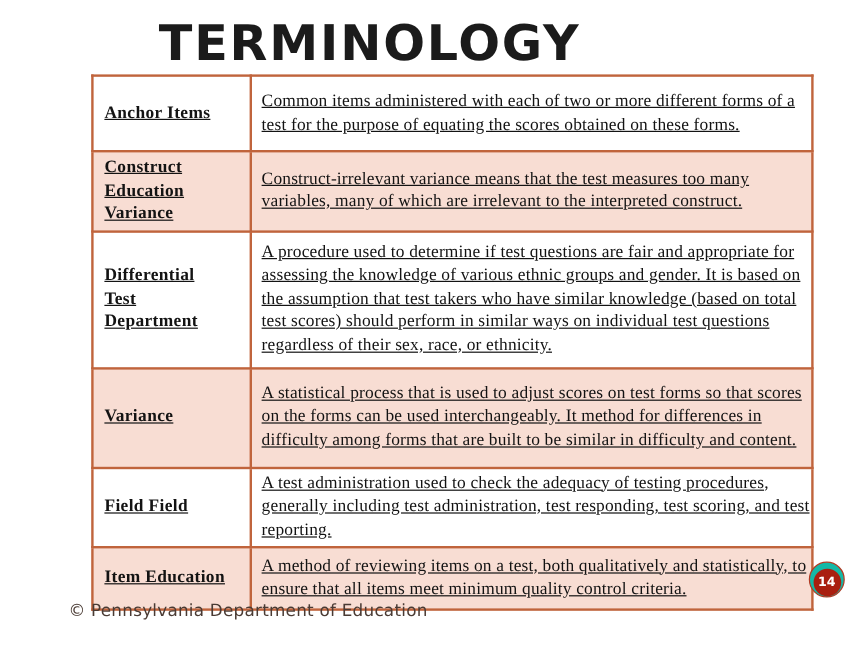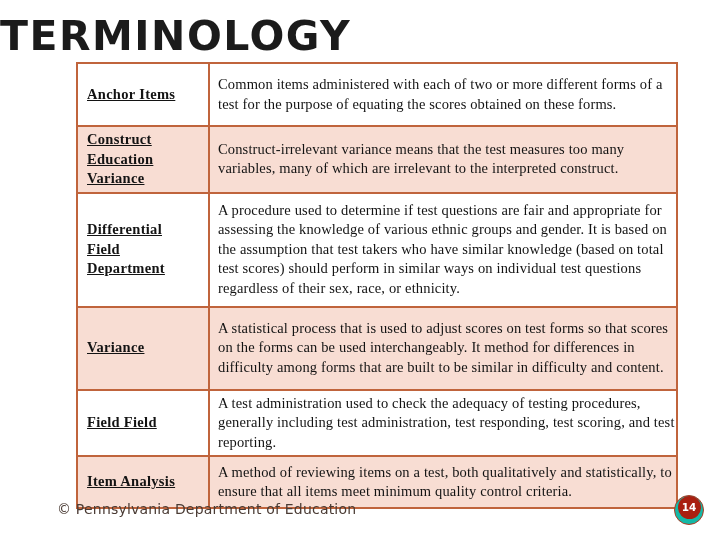--- a/index.html
+++ b/index.html
@@ -15,20 +15,21 @@
     overflow: hidden;
     position: relative;
   }
 
   
   .slide-title {
     position: absolute;
     left: 0;
     top: 14px;
     width: 616px;
+    text-align: center;
     font-family: "DejaVu Sans", sans-serif;
     font-weight: bold;
     font-size: 41px;
     letter-spacing: 1.5px;
     line-height: 44px;
     color: #1b1b1b;
     white-space: nowrap;
   }
 
   
@@ -54,20 +55,21 @@
     width: 115px;
     font-weight: bold;
     letter-spacing: 0.3px;
     padding-left: 9px;
     text-decoration: underline;
   }
   .term-table td.def {
     letter-spacing: 0.15px;
     padding-left: 8px;
     padding-right: 1px;
+    text-decoration: underline;
   }
   .row-white td { background: #ffffff; }
   .row-pink  td { background: #f8ddd3; }
 
   
   .r1 td { height: 55px; }
   .r2 td { height: 53px; }
   .r3 td { height: 106px; }
   .r4 td { height: 75px; }
   .r5 td { height: 51px; }
@@ -84,29 +86,29 @@
     font-size: 14px;
     letter-spacing: 0.2px;
     color: #4a3b34;
     white-space: nowrap;
   }
 
   
   .page-badge {
     position: absolute;
     left: 674px;
-    top: 495px;
+    top: 468px;
     width: 30px;
     height: 30px;
     border-radius: 50%;
     background: #14b8a6;
     box-sizing: border-box;
     border: 1.5px solid #b33a23;
     display: flex;
-    align-items: flex-start;
+    align-items: flex-end;
     justify-content: center;
   }
   .page-badge-inner {
     width: 23px;
     height: 23px;
     border-radius: 50%;
     background: #a91f10;
     color: #ffffff;
     font-family: "DejaVu Sans", sans-serif;
     font-size: 10.5px;
@@ -136,21 +138,21 @@
         <span class="term-lines">Construct</span>
         <span class="term-lines">Education</span>
         <span class="term-lines">Variance</span>
       </td>
       <td class="def">Construct-irrelevant variance means that the test measures too many variables, many of which are irrelevant to the interpreted construct.</td>
     </tr>
 
     <tr class="row-white r3">
       <td class="term">
         <span class="term-lines">Differential</span>
-        <span class="term-lines">Field</span>
+        <span class="term-lines">Test</span>
         <span class="term-lines">Department</span>
       </td>
       <td class="def">A procedure used to determine if test questions are fair and appropriate for assessing the knowledge of various ethnic groups and gender.  It is based on the assumption that test takers who have similar knowledge (based on total test scores) should perform in similar ways on individual test questions regardless of their sex, race, or ethnicity.</td>
     </tr>
 
     <tr class="row-pink r4">
       <td class="term">
         <span class="term-lines">Variance</span>
       </td>
       <td class="def">A statistical process that is used to adjust scores on test forms so that scores on the forms can be used interchangeably.  It method for differences in difficulty among forms that are built to be similar in difficulty and content.</td>
@@ -158,21 +160,21 @@
 
     <tr class="row-white r5">
       <td class="term">
         <span class="term-lines">Field Field</span>
       </td>
       <td class="def">A test administration used to check the adequacy of testing procedures, generally including test administration, test responding, test scoring, and test reporting.</td>
     </tr>
 
     <tr class="row-pink r6">
       <td class="term">
-        <span class="term-lines">Item Analysis</span>
+        <span class="term-lines">Item Education</span>
       </td>
       <td class="def">A method of reviewing items on a test, both qualitatively and statistically, to ensure that all items meet minimum quality control criteria.</td>
     </tr>
   </tbody>
 </table>
 
 <div class="footer-credit">© Pennsylvania Department of Education</div>
 
 <div class="page-badge">
   <div class="page-badge-inner">14</div>

